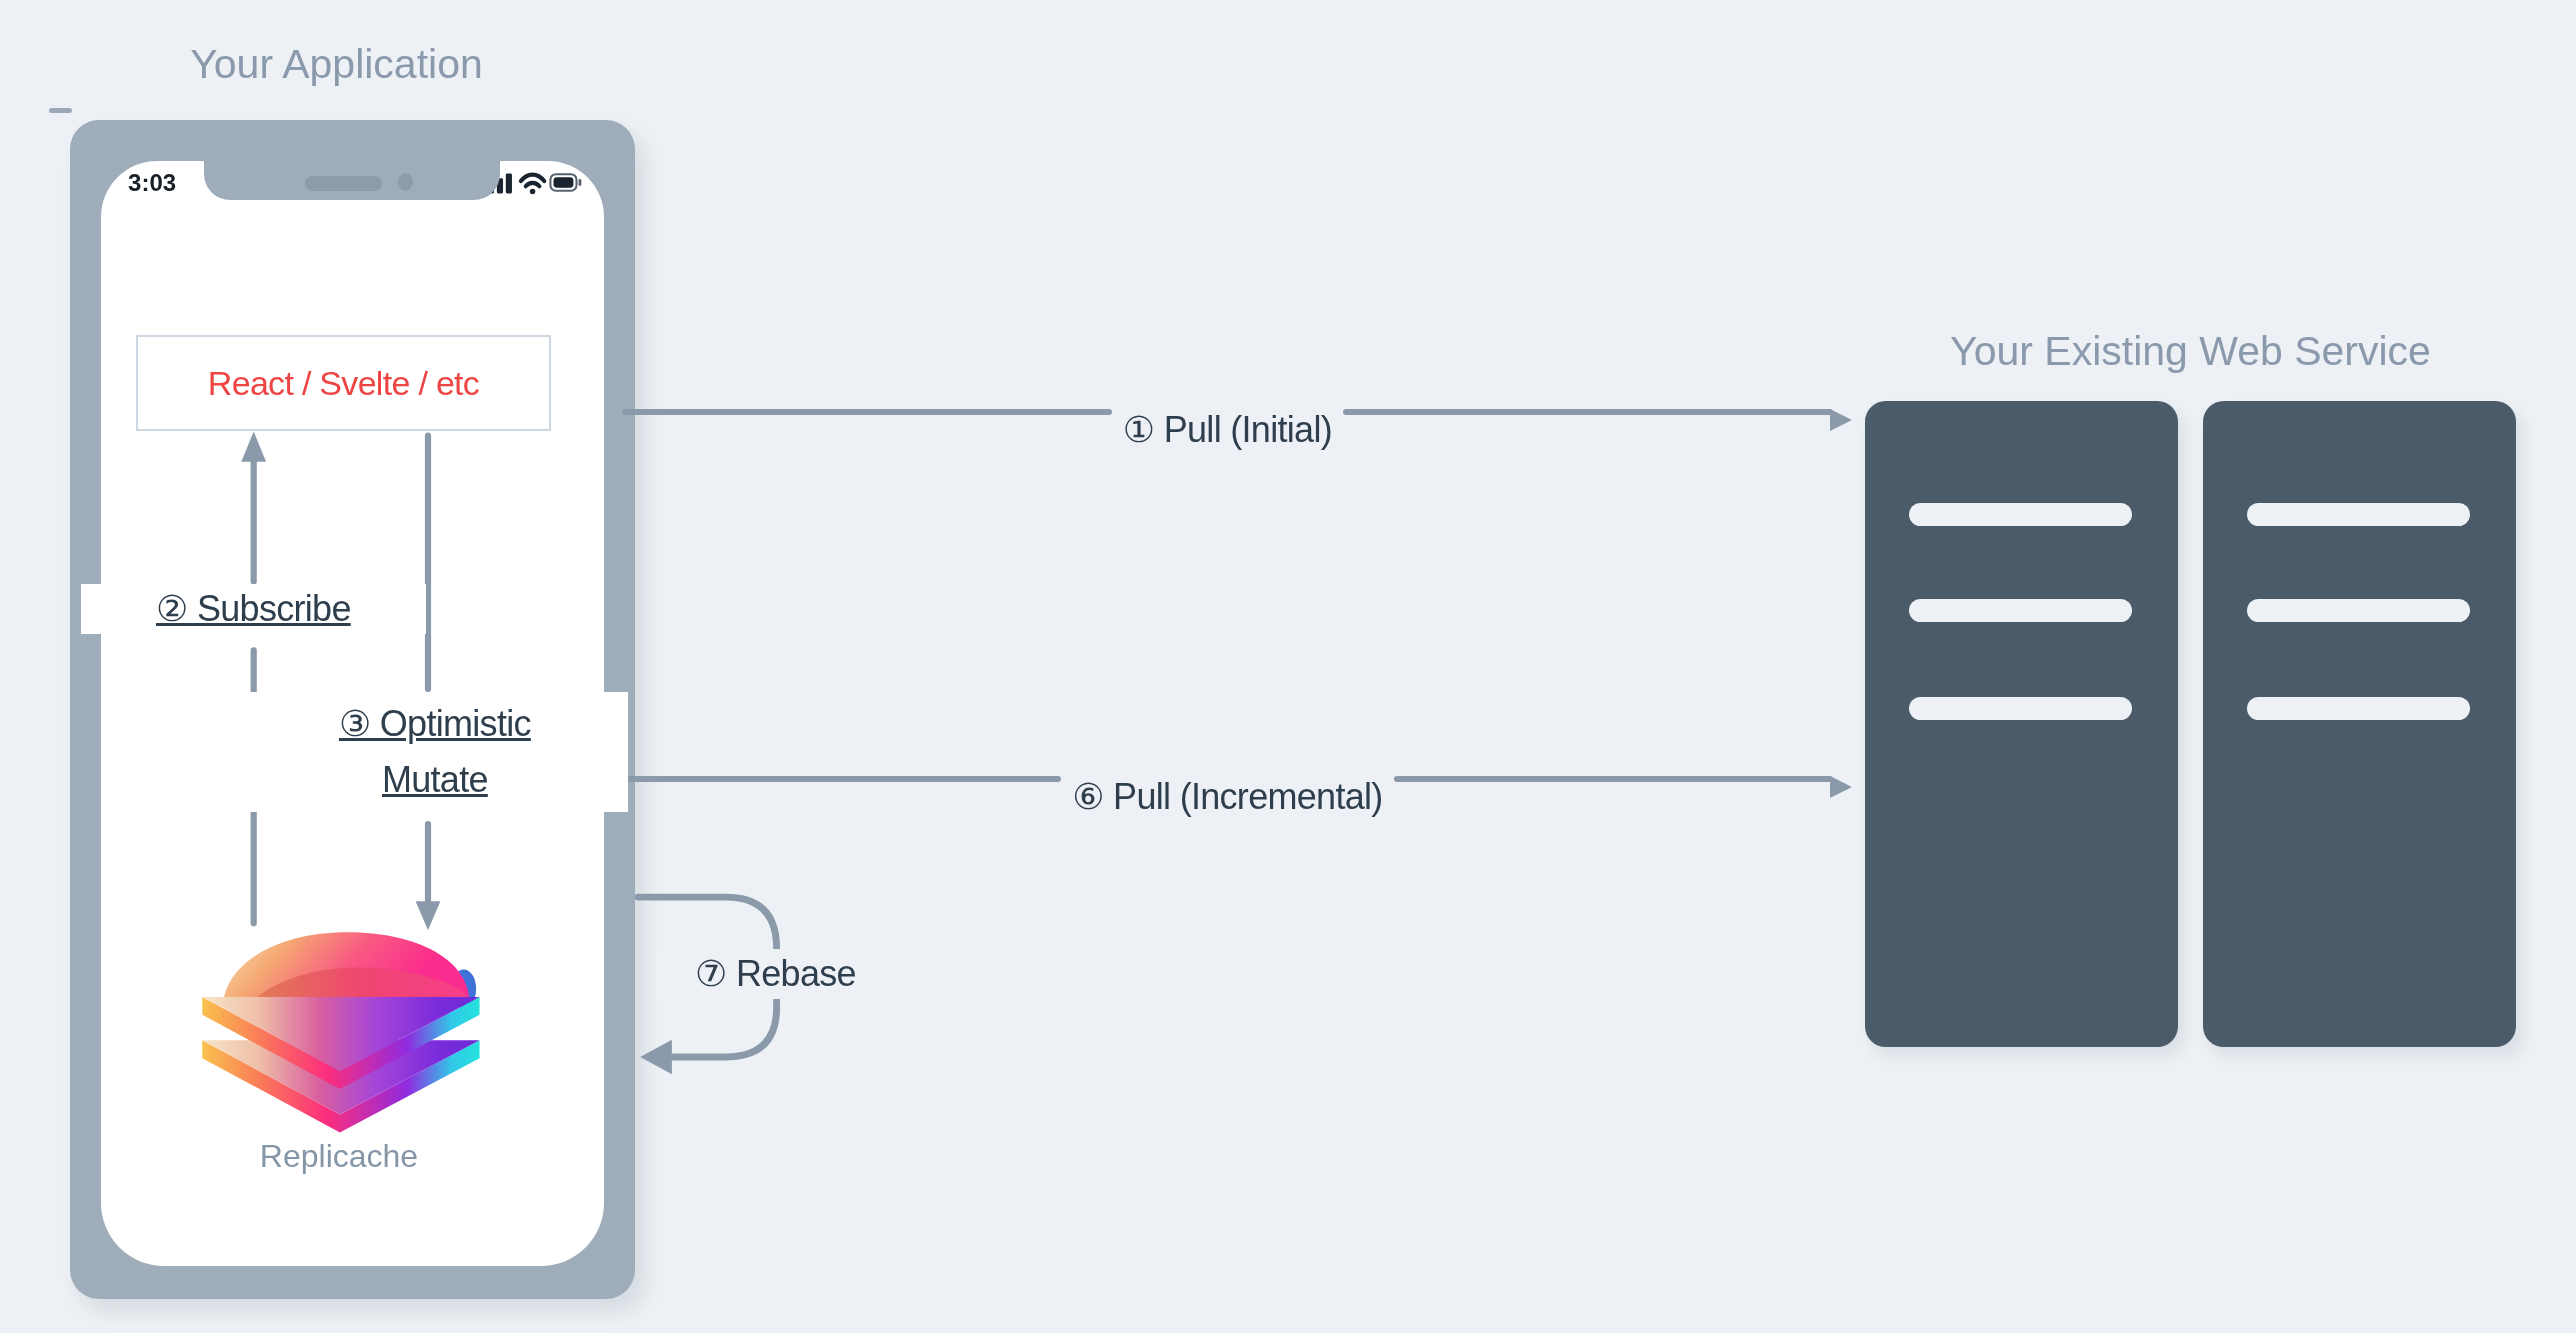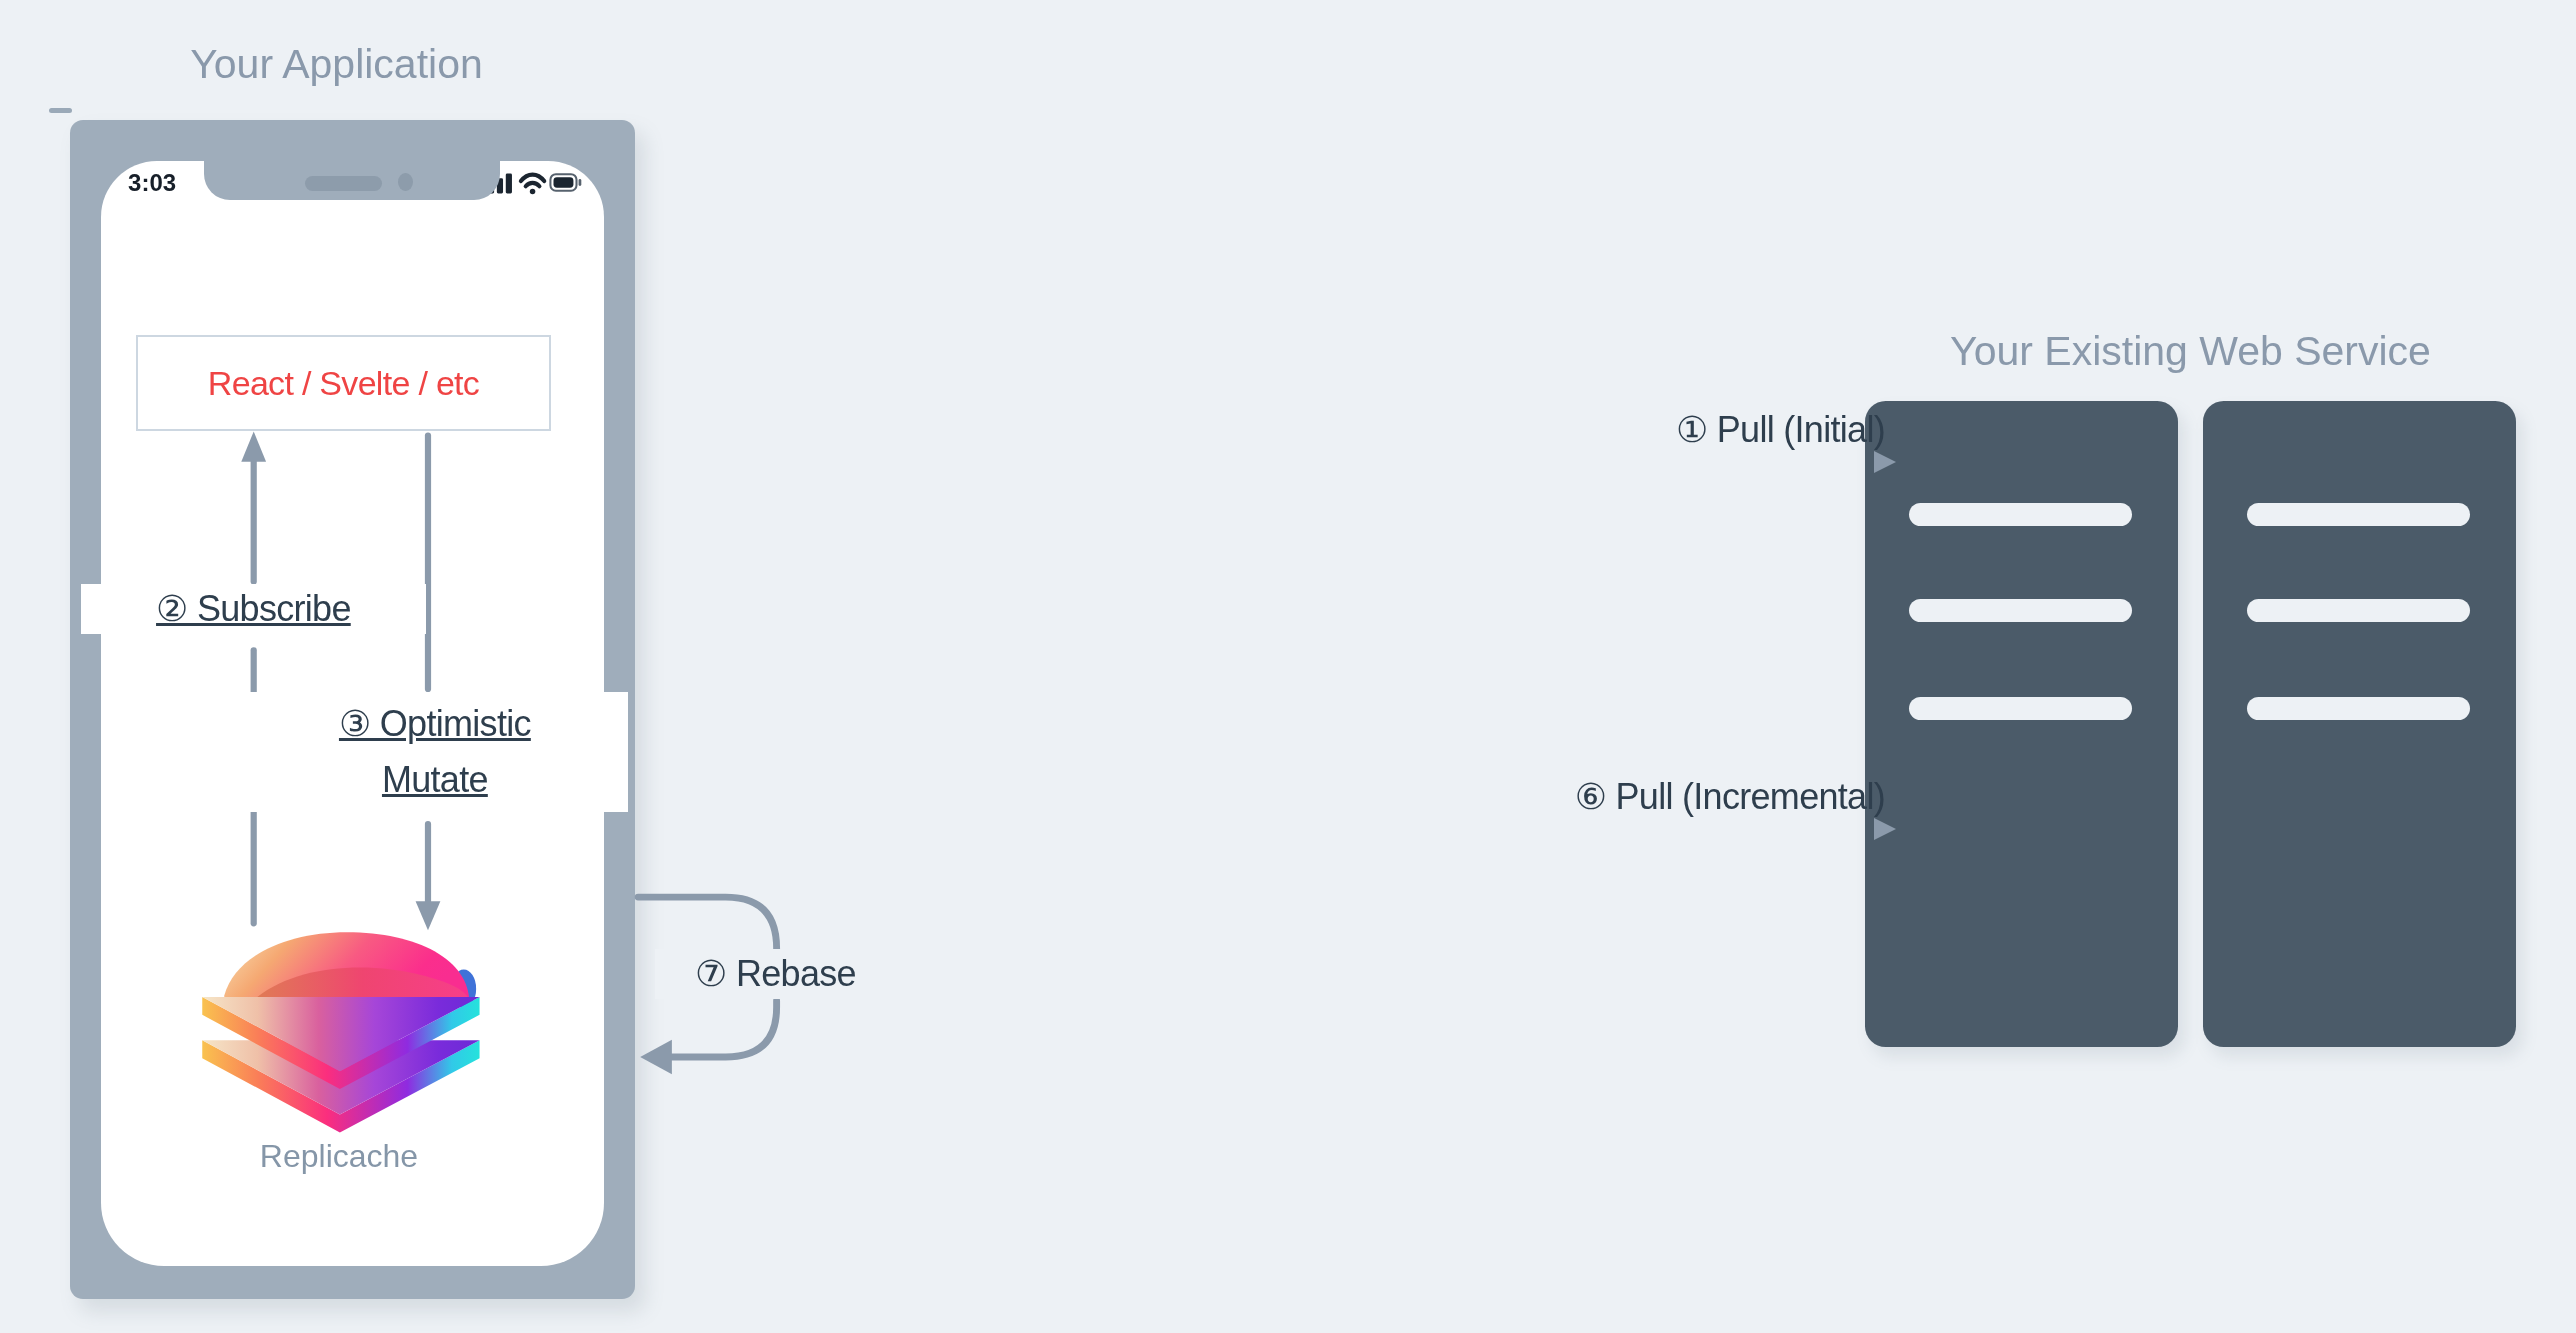--- a/index.html
+++ b/index.html
@@ -7,21 +7,21 @@
           font-family:"Liberation Sans", sans-serif;margin-left:16px;}
 
   
   .title{position:absolute;color:#8a99ab;font-size:41px;letter-spacing:0;text-align:center;white-space:nowrap;}
   .title-app{left:114px;top:41px;width:413px;}
   .title-svc{left:1830px;top:328px;width:689px;}
 
   .stray-dash{position:absolute;left:33px;top:108px;width:23.4px;height:4.8px;border-radius:2.8px;background:#9aa9b8;}
 
   
-  .phone{position:absolute;left:54px;top:120px;width:565px;height:1179px;border-radius:13px;
+  .phone{position:absolute;left:54px;top:120px;width:565px;height:1179px;border-radius:29px;
          background:#9fadbb;z-index:1;box-shadow:9.6px 12.4px 19.3px rgba(110,125,140,.18);}
   .screen{position:absolute;left:31px;top:41px;width:503px;height:1105px;background:#ffffff;
           border-radius:56px 56px 63px 63px;}
   .notch{position:absolute;left:103px;top:0;width:296px;height:39px;background:#9fadbb;
          border-radius:0 0 26px 26px;}
   .speaker{position:absolute;left:101px;top:15px;width:77px;height:15px;border-radius:7.6px;background:#8d9cab;}
   .camera{position:absolute;left:194px;top:11.7px;width:15px;height:18.6px;border-radius:50%;background:#8d9cab;}
   .status-time{position:absolute;left:9.6px;top:8.3px;width:83px;text-align:center;
                font-size:24px;font-weight:700;color:#171f29;}
   .status-icons{position:absolute;right:22px;top:6.9px;}
@@ -34,21 +34,21 @@
   
   .overlay{position:absolute;left:0;top:0;z-index:3;pointer-events:none;}
 
   
   .vlabel{position:absolute;z-index:4;background:#ffffff;color:#2e3e4d;font-size:36px;letter-spacing:-0.7px;
           text-align:center;white-space:nowrap;padding:4.1px 6.9px;text-decoration:underline;}
   .lbl-subscribe{left:65px;top:584px;width:331px;}
   .lbl-mutate{left:226px;top:692px;width:372px;line-height:1.55;}
 
   
-  .flow-row{position:absolute;left:650px;width:1230px;height:50px;display:flex;align-items:flex-end;z-index:2;flex-direction:column;}
+  .flow-row{position:absolute;left:606px;width:1230px;height:50px;display:flex;align-items:flex-start;z-index:2;}
   .row1{top:409px;} .row2{top:528px;} .row3{top:659px;} .row4{top:776px;}
   .seg{flex:1;height:6.2px;background:#8b9aab;border-radius:3.4px;}
   .seg-dashed{flex:1;height:6.2px;border-radius:0;
       background:repeating-linear-gradient(90deg,#8b9aab 0 20.7px,rgba(0,0,0,0) 20.7px 32px);}
   .flow-label{color:#2e3e4d;font-size:36px;letter-spacing:-0.7px;white-space:nowrap;margin:0 11px;}
   .ah-r{width:0;height:0;border-top:11.7px solid transparent;border-bottom:11.7px solid transparent;
         border-left:22px solid #8b9aab;margin-left:-2.8px;}
   .ah-l{width:0;height:0;border-top:11.7px solid transparent;border-bottom:11.7px solid transparent;
         border-right:22px solid #8b9aab;margin-right:4.1px;}
 

